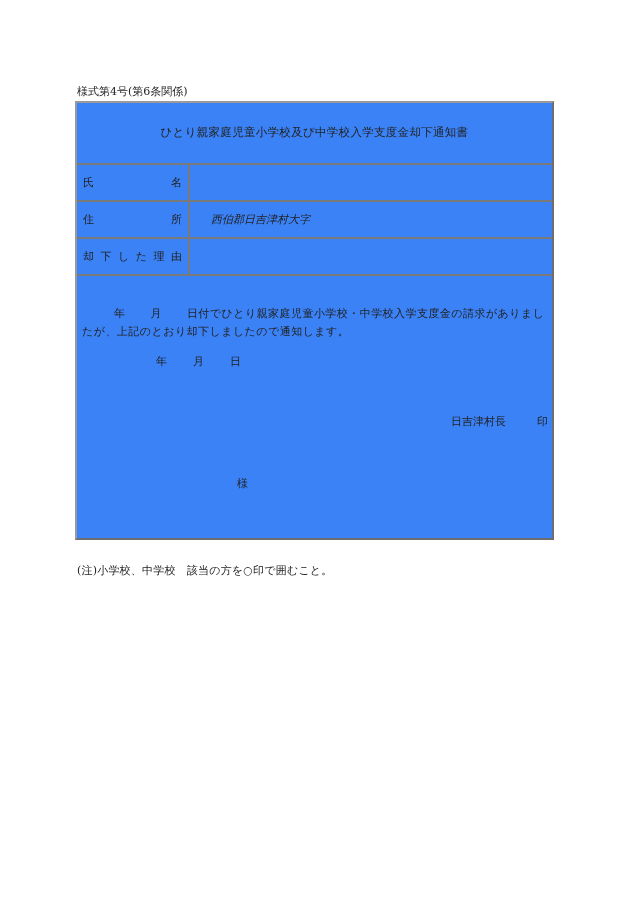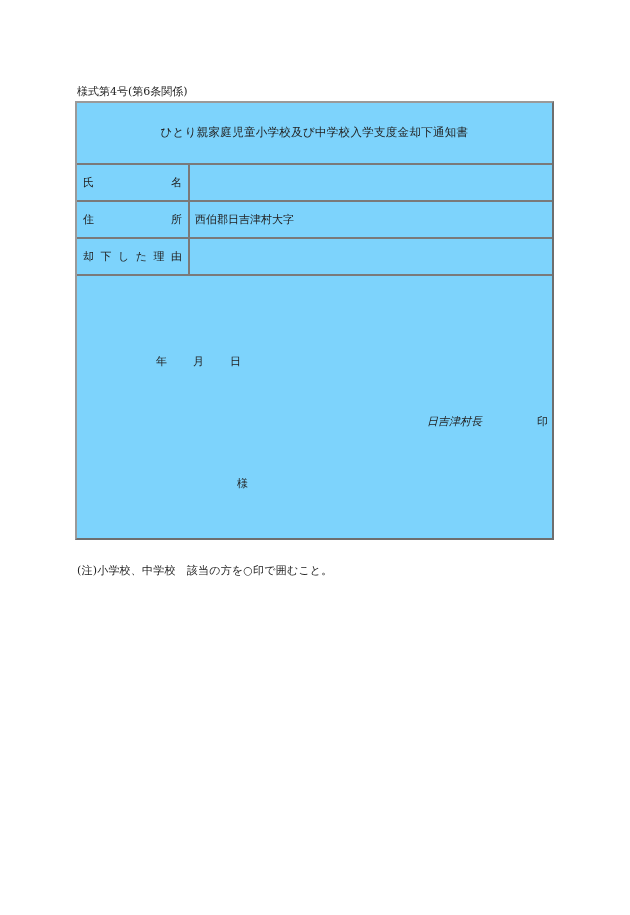--- a/index.html
+++ b/index.html
@@ -28,21 +28,21 @@
       position: absolute;
       left: 75px;
       top: 101px;
       width: 479px;
       height: 439px;
       box-sizing: border-box;
       border-top: 2px solid #9a9a9a;
       border-left: 2px solid #9a9a9a;
       border-right: 2px solid #6e6e6e;
       border-bottom: 2px solid #6e6e6e;
-      background: #7dd3fc;
+      background: #3b82f6;
     }
     .title-row {
       position: absolute;
       left: 0;
       top: 0;
       width: 475px;
       height: 62px;
       box-sizing: border-box;
       border-bottom: 2px solid #7a7a7a;
       display: flex;
@@ -73,22 +73,23 @@
       display: flex;
       align-items: center;
       justify-content: space-between;
       padding: 0 6px 0 6px;
       font-size: 11px;
     }
     .cell-value {
       flex: 1;
       display: flex;
       align-items: center;
-      padding-left: 5px;
-      font-size: 11px;
+      padding-left: 21px;
+      font-size: 11px;
+      font-style: italic;
     }
     .body-area {
       position: absolute;
       left: 0;
       top: 173px;
       width: 475px;
       height: 262px;
     }
     .body-para {
       position: absolute;
@@ -104,25 +105,24 @@
     .date-line {
       position: absolute;
       left: 79px;
       top: 78px;
       font-size: 11px;
       display: flex;
     }
     .date-line span { display: inline-block; }
     .mayor-line {
       position: absolute;
-      left: 350px;
+      left: 374px;
       top: 138px;
       font-size: 11px;
       display: flex;
-      font-style: italic;
     }
     .seal {
       position: absolute;
       left: 460px;
       top: 138px;
       font-size: 11px;
     }
     .addressee {
       position: absolute;
       left: 160px;
@@ -171,20 +171,21 @@
       <span>下</span>
       <span>し</span>
       <span>た</span>
       <span>理</span>
       <span>由</span>
     </div>
     <div class="cell-value"></div>
   </div>
 
   <div class="body-area">
+    <div class="body-para"><span class="sp" style="width:8px"></span><span>年</span><span class="sp" style="width:25px"></span><span>月</span><span class="sp" style="width:25px"></span><span>日付でひとり親家庭児童小学校・中学校入学支度金の請求がありましたが、上記のとおり却下しましたので通知します。</span></div>
 
     <div class="date-line">
       <span>年</span>
       <span style="width:26px"></span>
       <span>月</span>
       <span style="width:26px"></span>
       <span>日</span>
     </div>
 
     <div class="mayor-line">日吉津村長</div>

